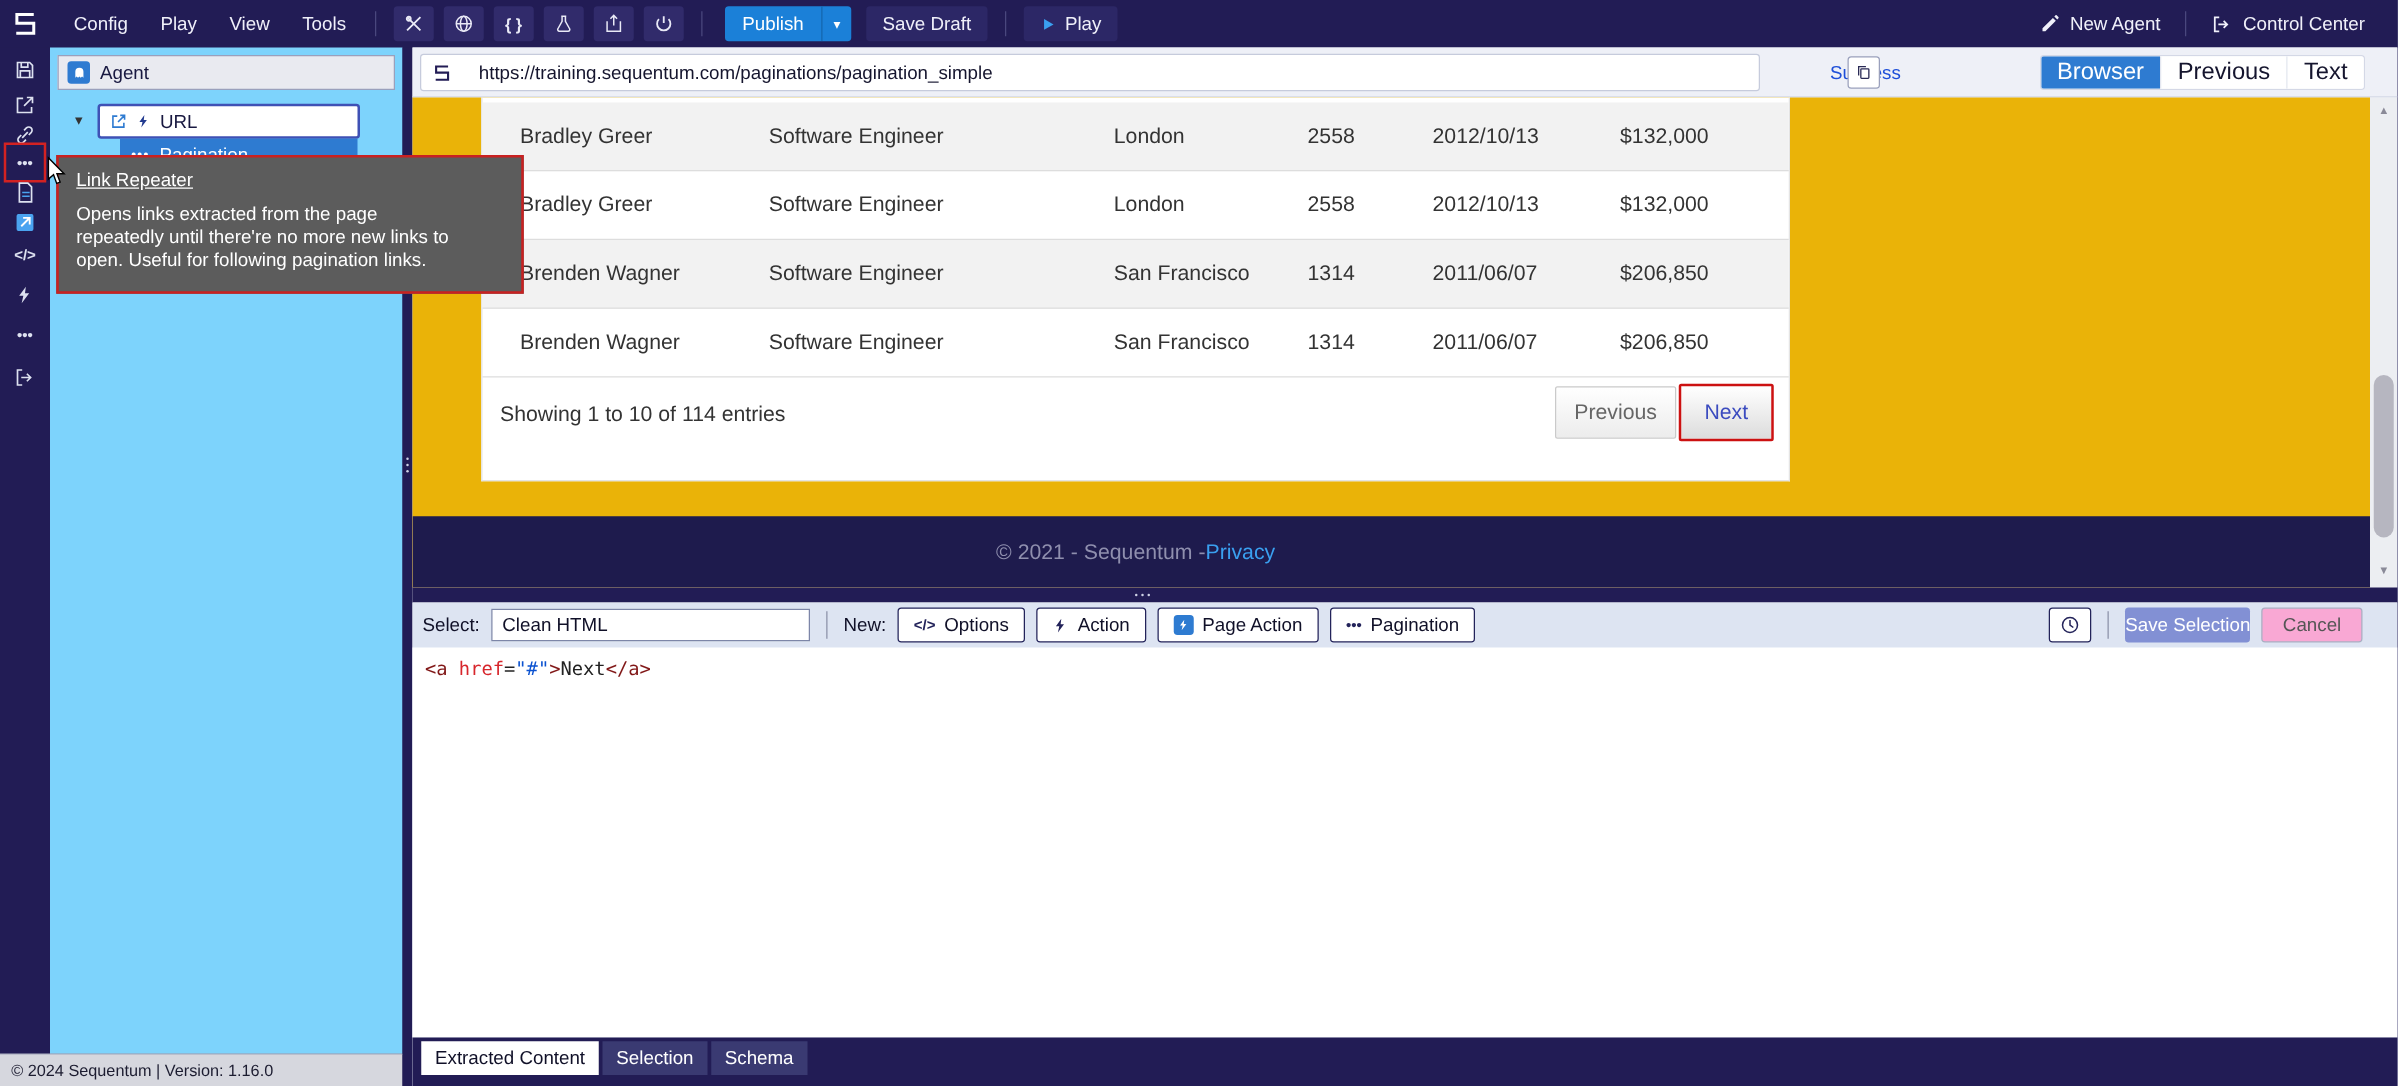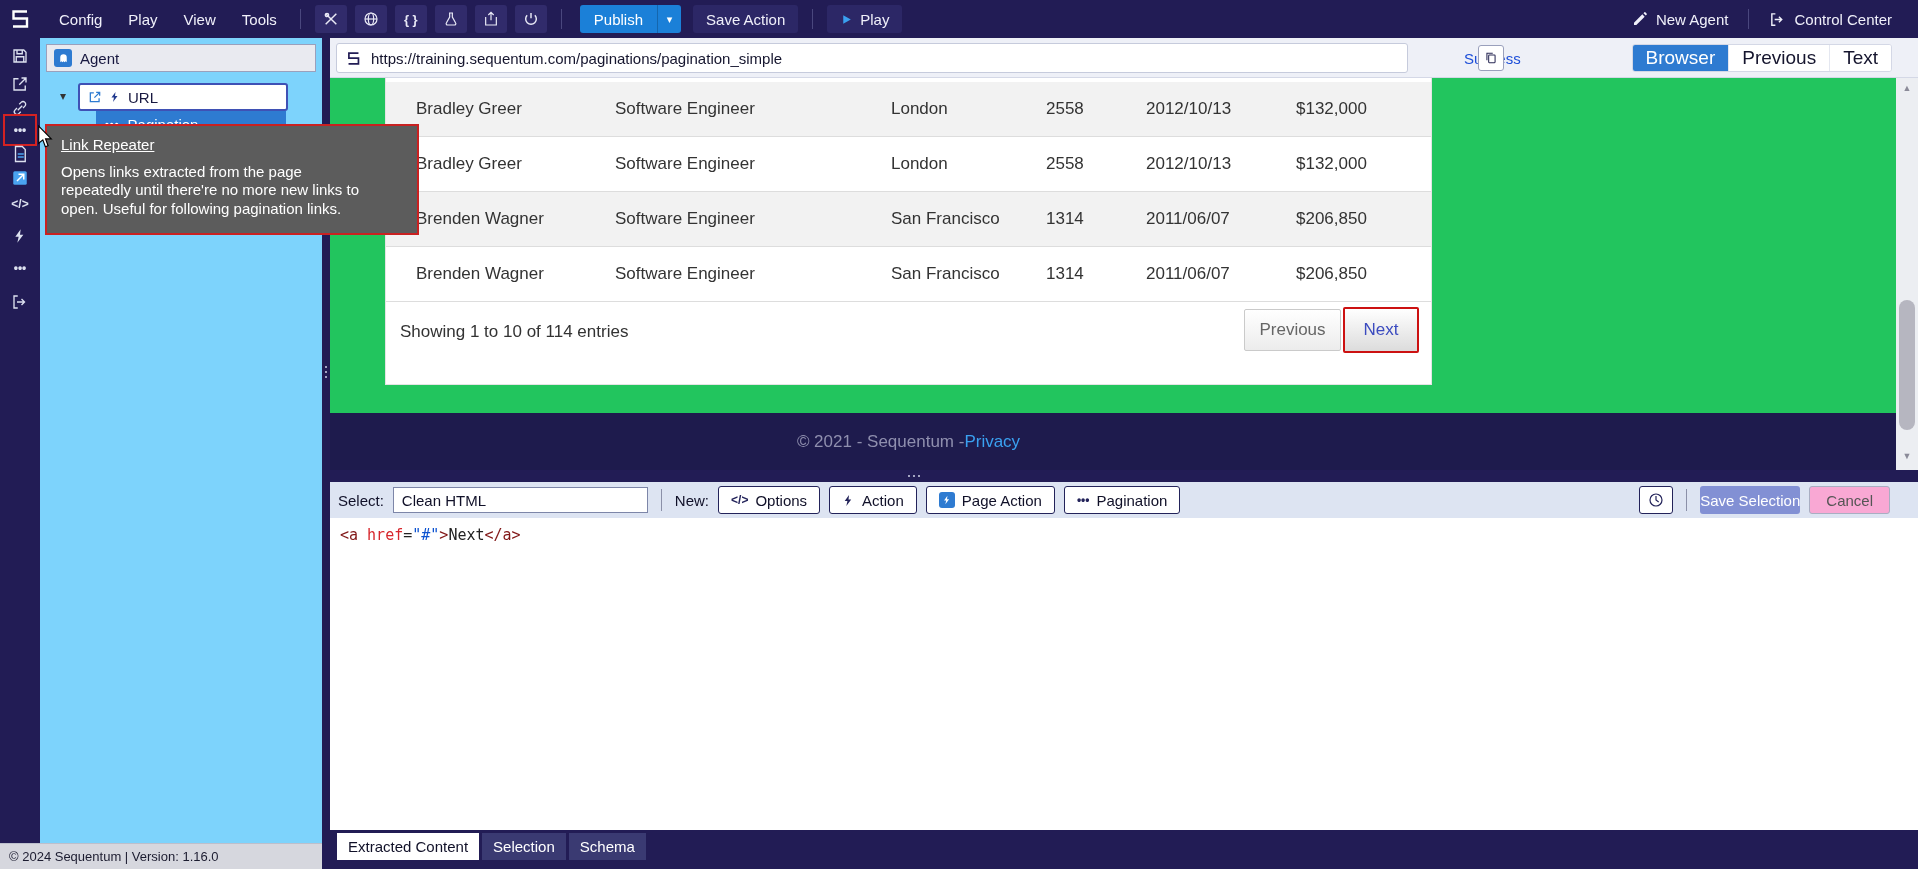--- a/index.html
+++ b/index.html
@@ -39,30 +39,30 @@
   .tooltip-title { font-size:15px; text-decoration:underline; margin-bottom:10px; }
   .tooltip-body { font-size:15px; line-height:1.22; width:300px; }
   .left-bottom { position:absolute; left:0; top:843px; width:322px; height:26px; background:#d6d7de; border-top:1px solid #bcbfcc; display:flex; align-items:center; padding-left:9px; font-size:13px; color:#1c1c30; }
   .v-splitter { position:absolute; left:322px; top:38px; width:8px; height:831px; background:#221c55; }
   .v-dots { position:absolute; top:328px; left:3px; width:2px; height:2px; background:#cfd2e6; border-radius:50%; box-shadow:0 5px 0 #cfd2e6, 0 10px 0 #cfd2e6; }
   .cursor { position:absolute; left:37px; top:125px; z-index:9; }
 
   
   .main { position:absolute; left:330px; top:38px; width:1588px; height:831px; background:#eef0f7; }
   .url-row { position:absolute; top:0; left:0; width:1588px; height:40px; background:#eef0f7; border-bottom:1px solid #d4d8e6; }
-  .url-box { position:absolute; left:6px; top:5px; width:1072px; height:30px; background:#fff; border:1px solid #c6cbdc; border-radius:3px; display:flex; align-items:center; gap:9px; padding:0 8px; }
+  .url-box { position:absolute; left:6px; top:5px; width:1072px; height:30px; background:#fff; border:1px solid #c6cbdc; border-radius:3px; display:flex; align-items:center; gap:21px; padding:0 8px; }
   .url-box .favicon { color:#221c55; }
   .url-input { border:none; outline:none; flex:1; font-size:15px; color:#15152e; font-family:inherit; background:transparent; }
   .status-label { position:absolute; left:1134px; top:0; height:40px; display:flex; align-items:center; font-size:15px; color:#1d4ed8; }
   .copy-btn { position:absolute; left:1148px; top:7px; width:26px; height:26px; background:#fff; border:1px solid #9aa0bc; border-radius:3px; display:flex; align-items:center; justify-content:center; color:#2a2a55; }
   .view-tabs { position:absolute; right:26px; top:6px; height:28px; display:flex; background:#fff; border:1px solid #d4d8e6; border-radius:3px; overflow:hidden; }
   .view-tab { padding:0 13px; display:flex; align-items:center; font-size:19px; color:#15152e; background:#fff; border-left:1px solid #e4e7f0; }
   .view-tab.active { background:#2e7bd1; color:#fff; border-left:none; }
 
-  .viewport { position:absolute; top:40px; left:0; width:1566px; height:392px; background:#22c55e; overflow:hidden; }
+  .viewport { position:absolute; top:40px; left:0; width:1566px; height:392px; background:#eab308; overflow:hidden; }
   .page-card { position:absolute; left:55px; top:-4px; width:1047px; height:311px; background:#fff; border:1px solid #e4e4e4; border-top:none; }
   .rows-wrap { position:absolute; left:56px; top:4px; width:1045px; }
   .t-row { display:flex; height:55px; align-items:center; border-bottom:1px solid #ddd; padding-left:30px; font-size:17px; color:#333; }
   .t-row.odd { background:#f2f2f2; }
   .c-name{width:199px;} .c-pos{width:276px;} .c-office{width:155px;} .c-ext{width:100px;} .c-date{width:150px;} .c-salary{flex:1;}
   .showing { position:absolute; left:70px; top:244px; font-size:17px; color:#333; }
   .prev-btn { position:absolute; left:914px; top:231px; width:97px; height:42px; background:linear-gradient(#fff,#ececec); border:1px solid #cacaca; border-radius:2px; color:#666; font-size:17px; display:flex; align-items:center; justify-content:center; }
   .next-btn { position:absolute; left:1013px; top:229px; width:76px; height:46px; background:linear-gradient(#fff,#dcdcdc); border:2px solid #cc1111; border-radius:2px; color:#3b4bbf; font-size:17px; display:flex; align-items:center; justify-content:center; }
   .page-footer { position:absolute; left:0; top:335px; width:1566px; height:57px; background:#1e1b4d; }
   .page-footer .inner { position:absolute; left:55px; width:1047px; height:57px; display:flex; align-items:center; justify-content:center; font-size:17px; color:#8f8fae; gap:0; }
@@ -153,21 +153,21 @@
           </svg>
         </span>
     </span>
     <span class="vsep"></span>
     <span class="publish">
       <span class="publish-main">Publish</span>
       <span class="publish-caret">
           <span>▾</span>
         </span>
     </span>
-    <span class="save-draft">Save Action</span>
+    <span class="save-draft">Save Draft</span>
     <span class="vsep"></span>
     <span class="play-btn">
       <span>
           <svg viewBox="0 0 24 24" width="13" height="13" fill="#3aa0f0">
             <path d="M6 4l14 8-14 8z"></path>
           </svg>
         </span>
       <span>Play</span>
     </span>
     <span class="top-right">

